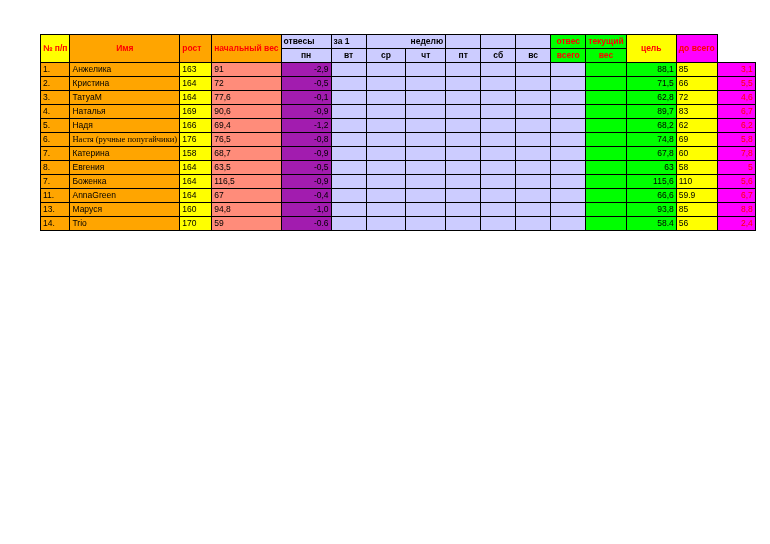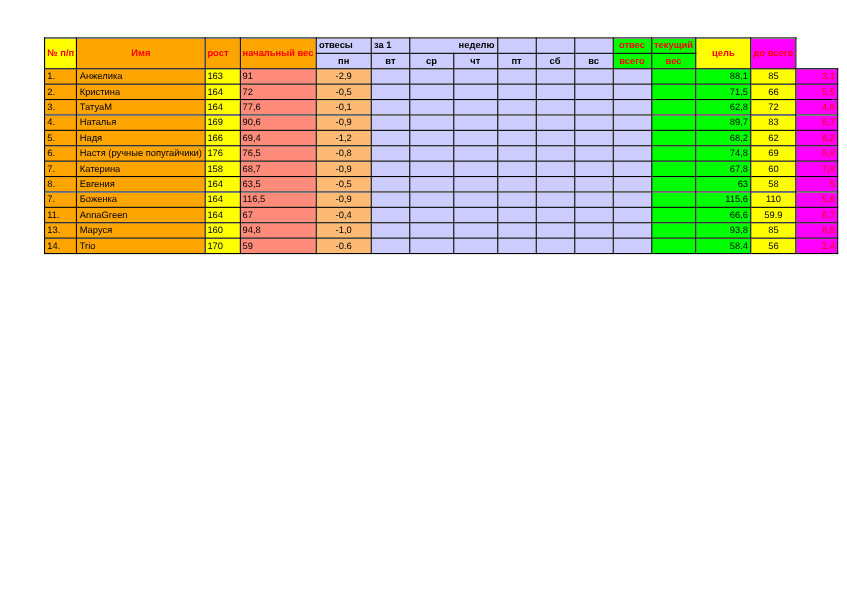--- a/index.html
+++ b/index.html
@@ -57,25 +57,25 @@
   .hdr-lav    { background: #ccccff; }
   .hdr-green  { background: #00ff00; }
   .hdr-mag    { background: #ff00ff; }
   .hdr-red    { color: #ff0000; }
 
   
   .b-num   { background: #ffa500; text-align: left; }
   .b-name  { background: #ffa500; text-align: left; }
   .b-h     { background: #ffff00; text-align: left; }
   .b-start { background: #ff8c7a; text-align: left; }
-  .b-drop  { background: #fdba74; text-align: center; }
+  .b-drop  { background: #a21caf; text-align: right; }
   .b-day   { background: #ccccff; }
   .b-tot   { background: #00ff00; }
   .b-cur   { background: #00ff00; text-align: right; }
-  .b-goal  { background: #ffff00; text-align: center; margin-top: 24px; }
+  .b-goal  { background: #ffff00; text-align: left; margin-top: 24px; }
   .b-tg    { background: #ff00ff; text-align: right; color: #ff0000; }
 
   .multiline {
     white-space: normal;
     line-height: 11px;
   }
   .tall3 { height: 35px; }
 </style>
 </head>
 <body>
@@ -216,21 +216,21 @@
           <td class="b-day"></td>
           <td class="b-day"></td>
           <td class="b-day"></td>
           <td class="b-tot"></td>
           <td class="b-cur">68,2</td>
           <td class="b-goal">62</td>
           <td class="b-tg">6,2</td>
         </tr>
         <tr>
           <td class="b-num tall3 multiline" style="vertical-align: top;">6.</td>
-          <td class="b-name tall3 multiline" style="vertical-align: top;">Настя (ручные попугайчики)</td>
+          <td class="b-name tall3 multiline" style="vertical-align: top; font-family: Liberation Serif, serif;">Настя (ручные попугайчики)</td>
           <td class="b-h tall3" style="vertical-align: top;">176</td>
           <td class="b-start tall3" style="vertical-align: top; margin-top: 26px;">76,5</td>
           <td class="b-drop tall3" style="vertical-align: top;">-0,8</td>
           <td class="b-day tall3" style="vertical-align: top;"></td>
           <td class="b-day tall3" style="vertical-align: top;"></td>
           <td class="b-day tall3" style="vertical-align: top;"></td>
           <td class="b-day tall3" style="vertical-align: top;"></td>
           <td class="b-day tall3" style="vertical-align: top;"></td>
           <td class="b-day tall3" style="vertical-align: top;"></td>
           <td class="b-day tall3" style="vertical-align: top;"></td>

